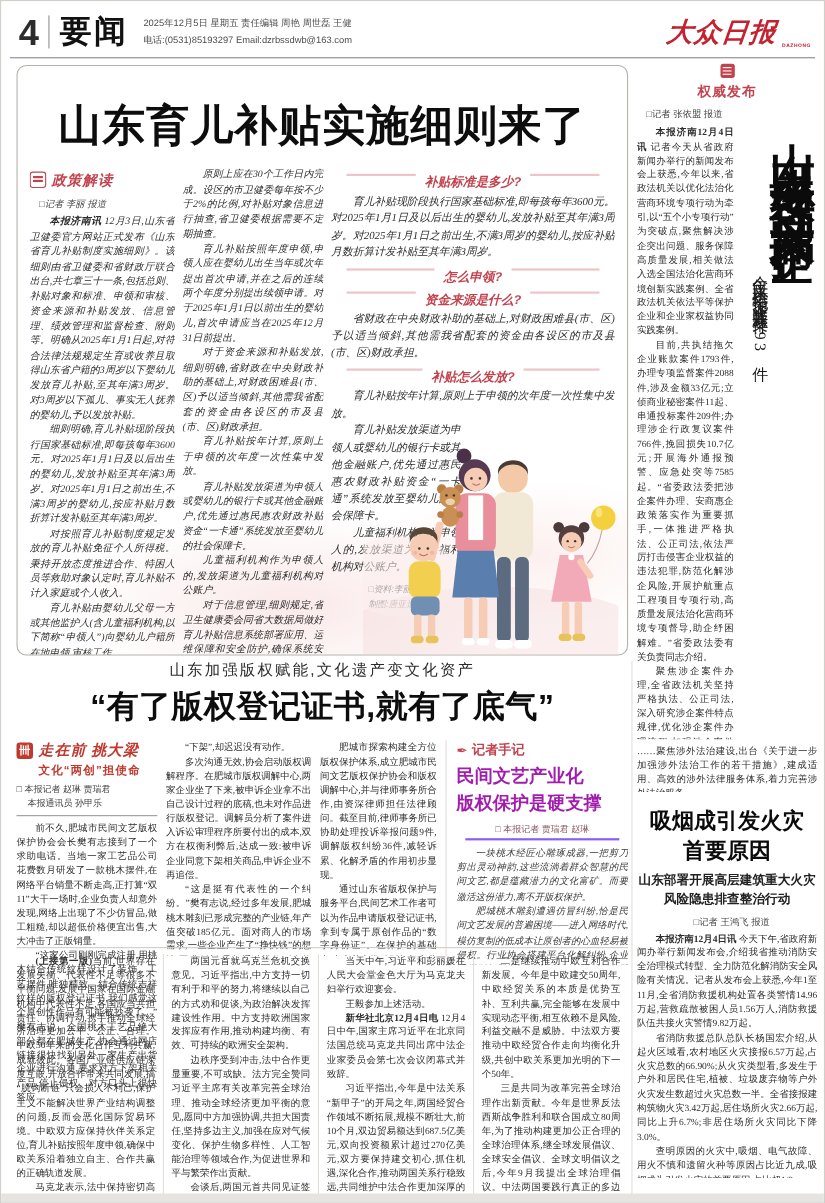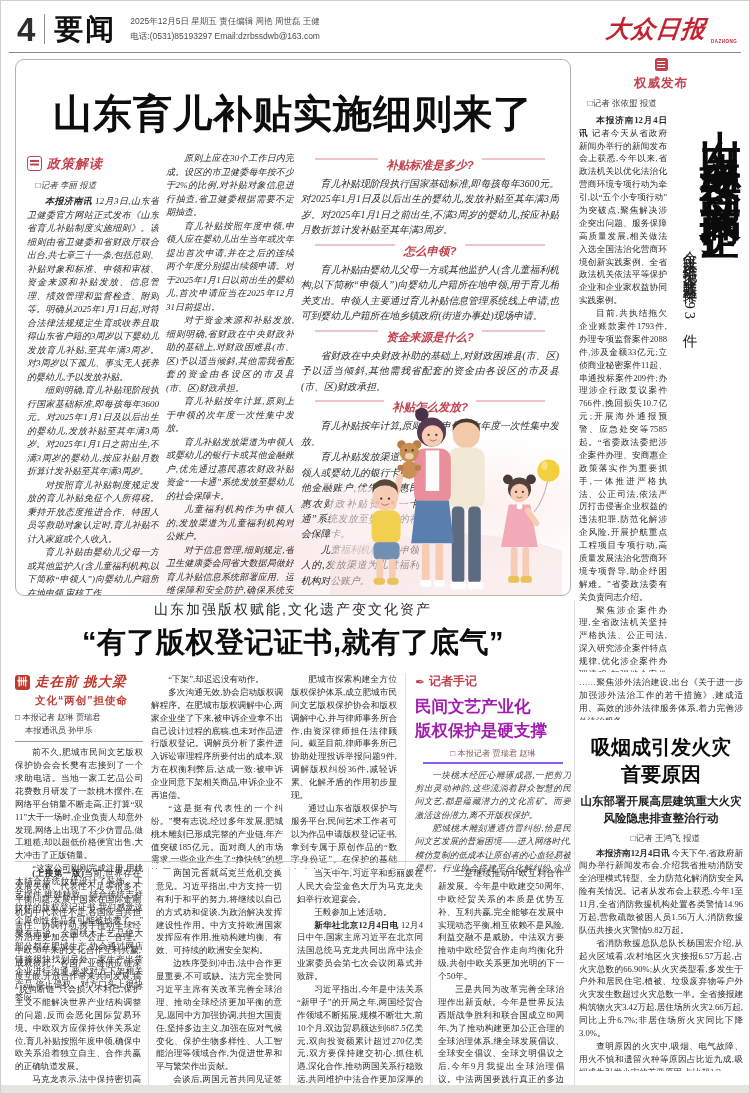--- a/index.html
+++ b/index.html
@@ -166,23 +166,20 @@
             <i></i>
           </div>
         <div class="bodytext qatext">
             <p class="para">育儿补贴现阶段执行国家基础标准,即每孩每年3600元。对2025年1月1日及以后出生的婴幼儿,发放补贴至其年满3周岁。对2025年1月1日之前出生,不满3周岁的婴幼儿,按应补贴月数折算计发补贴至其年满3周岁。</p>
           </div>
         <div class="qa-h">
             <i></i>
             <b>怎么申领?</b>
             <i></i>
           </div>
-        <div class="bodytext qatext">
-            <p class="para">育儿补贴由婴幼儿父母一方或其他监护人(含儿童福利机构,以下简称“申领人”)向婴幼儿户籍所在地申领,用于育儿相关支出。申领人主要通过育儿补贴信息管理系统线上申请,也可到婴幼儿户籍所在地乡镇政府(街道办事处)现场申请。</p>
-          </div>
         <div class="qa-h">
             <i></i>
             <b>资金来源是什么?</b>
             <i></i>
           </div>
         <div class="bodytext qatext">
             <p class="para">省财政在中央财政补助的基础上,对财政困难县(市、区)予以适当倾斜,其他需我省配套的资金由各设区的市及县(市、区)财政承担。</p>
           </div>
         <div class="qa-h">
             <i></i>

